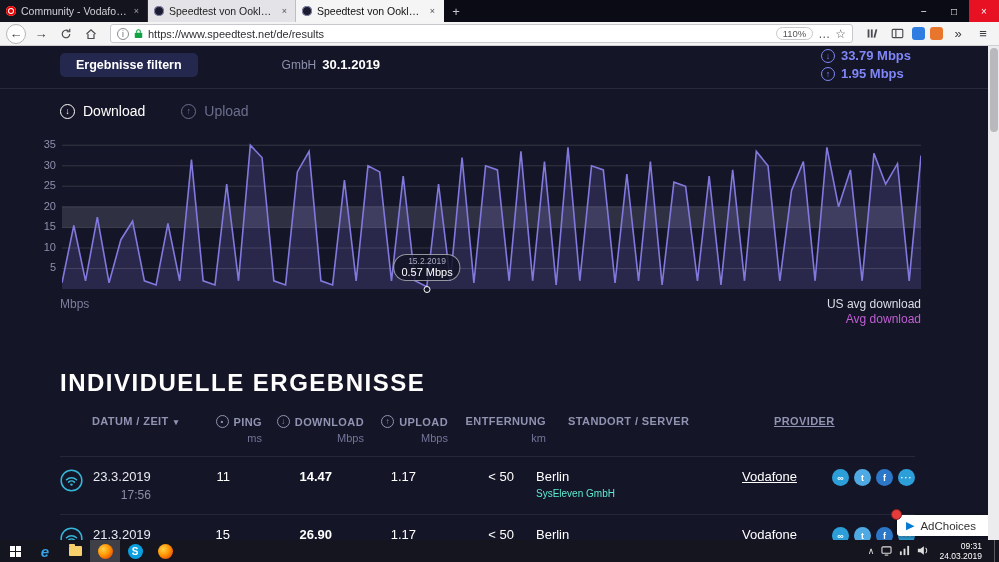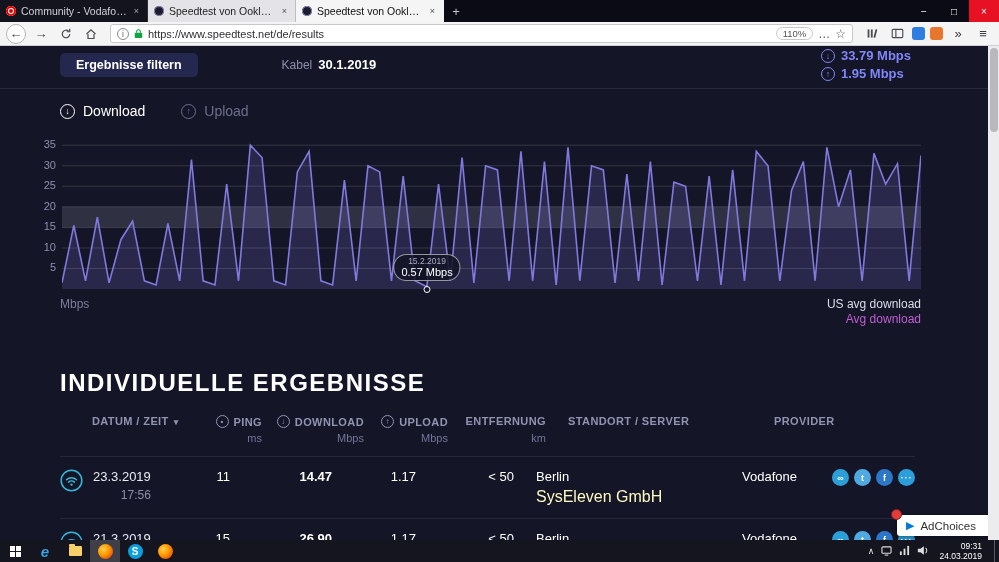--- a/index.html
+++ b/index.html
@@ -91,30 +91,30 @@
 
   .table { margin:18px 84px 0 60px; }
   .tgrid { display:grid; grid-template-columns:112px 58px 102px 84px 98px 224px 88px 1fr; align-items:start;padding-left:32px; }
   .thead { font-size:11px; color:#9193b2; font-weight:bold; letter-spacing:.4px; }
   .tunits { font-size:11px; color:#73759a; margin-top:4px; }
   .h-right { display:flex; justify-content:flex-end; align-items:center; }
   .hico { width:13px; height:13px; border:1.2px solid #9193b2; border-radius:50%; display:inline-flex;
           align-items:center; justify-content:center; font-size:8px; color:#9193b2; margin-right:5px; flex:none; }
   .c-right { text-align:right; }
   .c-standort { padding-left:22px; }
-  .c-provider { padding-left:4px; }
+  .c-provider { padding-left:4px;text-decoration:underline; }
   .caret { font-size:9px; margin-left:5px; color:#9193b2; }
   .rows { margin-top:12px; }
   .trow { padding:12px 0; border-top:1px solid rgba(255,255,255,0.08); font-size:13px; }
   .cell-date { display:flex; gap:10px; align-items:flex-start; }
   .d-date { color:#e8e9f2; font-size:13px; }
   .d-time { color:#8c8ea9; font-size:12px; margin-top:4px;text-align:right; }
   .v { color:#fff; }
   .v-dl { font-weight:bold; }
-  .srv { color:#fef9c3; font-size:16px; margin-top:4px; }
+  .srv { color:#5eead4; font-size:10px; margin-top:4px; }
   .actions { display:flex; gap:5px; justify-content:flex-end; align-items:center; }
   .aico { width:17px; height:17px; border-radius:50%; color:#fff; font-size:9px; display:flex;
           align-items:center; justify-content:center; font-weight:bold; flex:none; }
   .a-link { background:#2d9fd8; } .a-tw { background:#4fa9e2; }
   .a-fb { background:#2d77c8; } .a-more { background:#2d9fd8; letter-spacing:1px; }
 
   .adchoices { position:absolute; right:11px; bottom:4px; background:#fff; border-radius:3px 0 0 3px;
                box-shadow:0 1px 4px rgba(0,0,0,.45); display:flex; align-items:center; gap:6px;
                padding:4px 12px 4px 9px; }
   .ad-play { color:#0079d3; font-size:11px; }
@@ -219,21 +219,21 @@
     <span class="ext ext-orange"></span>
     <span class="nav-btn">»</span>
     <span class="nav-btn">≡</span>
   </div>
 
   <div class="content">
 
     <div class="page-header">
       <span class="filter-btn">Ergebnisse filtern</span>
       <span class="since">
-        <span>Kabel</span><b>30.1.2019</b>
+        <span>GmbH</span><b>30.1.2019</b>
       </span>
       <div class="stats">
         <div class="stat">
           <span class="stat-ico">↓</span>
           <span>33.79 Mbps</span>
         </div>
         <div class="stat">
           <span class="stat-ico">↑</span>
           <span>1.95 Mbps</span>
         </div>

